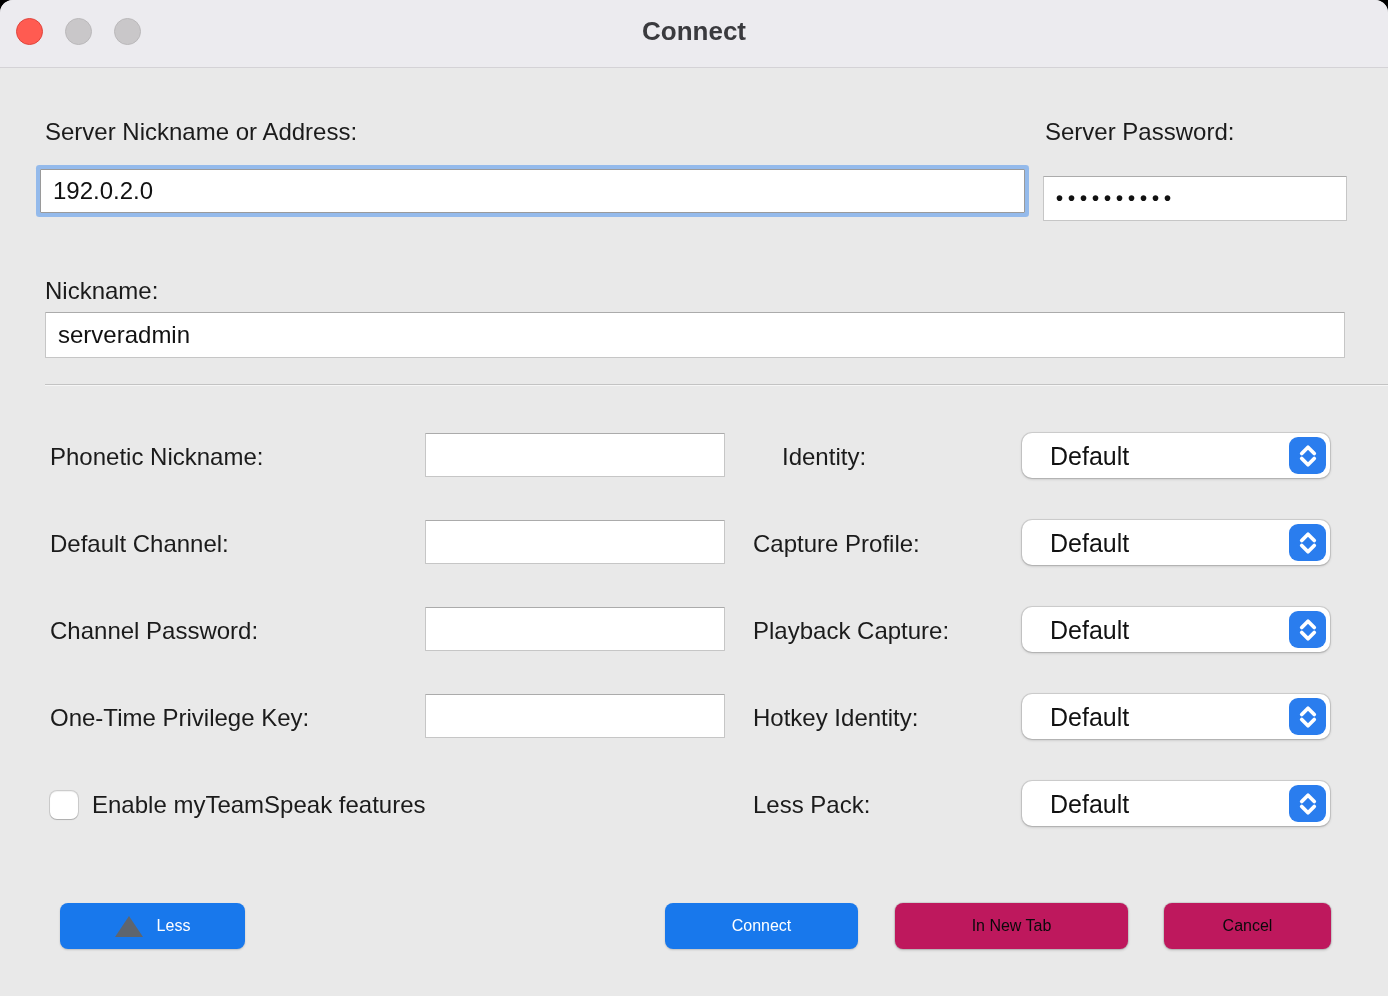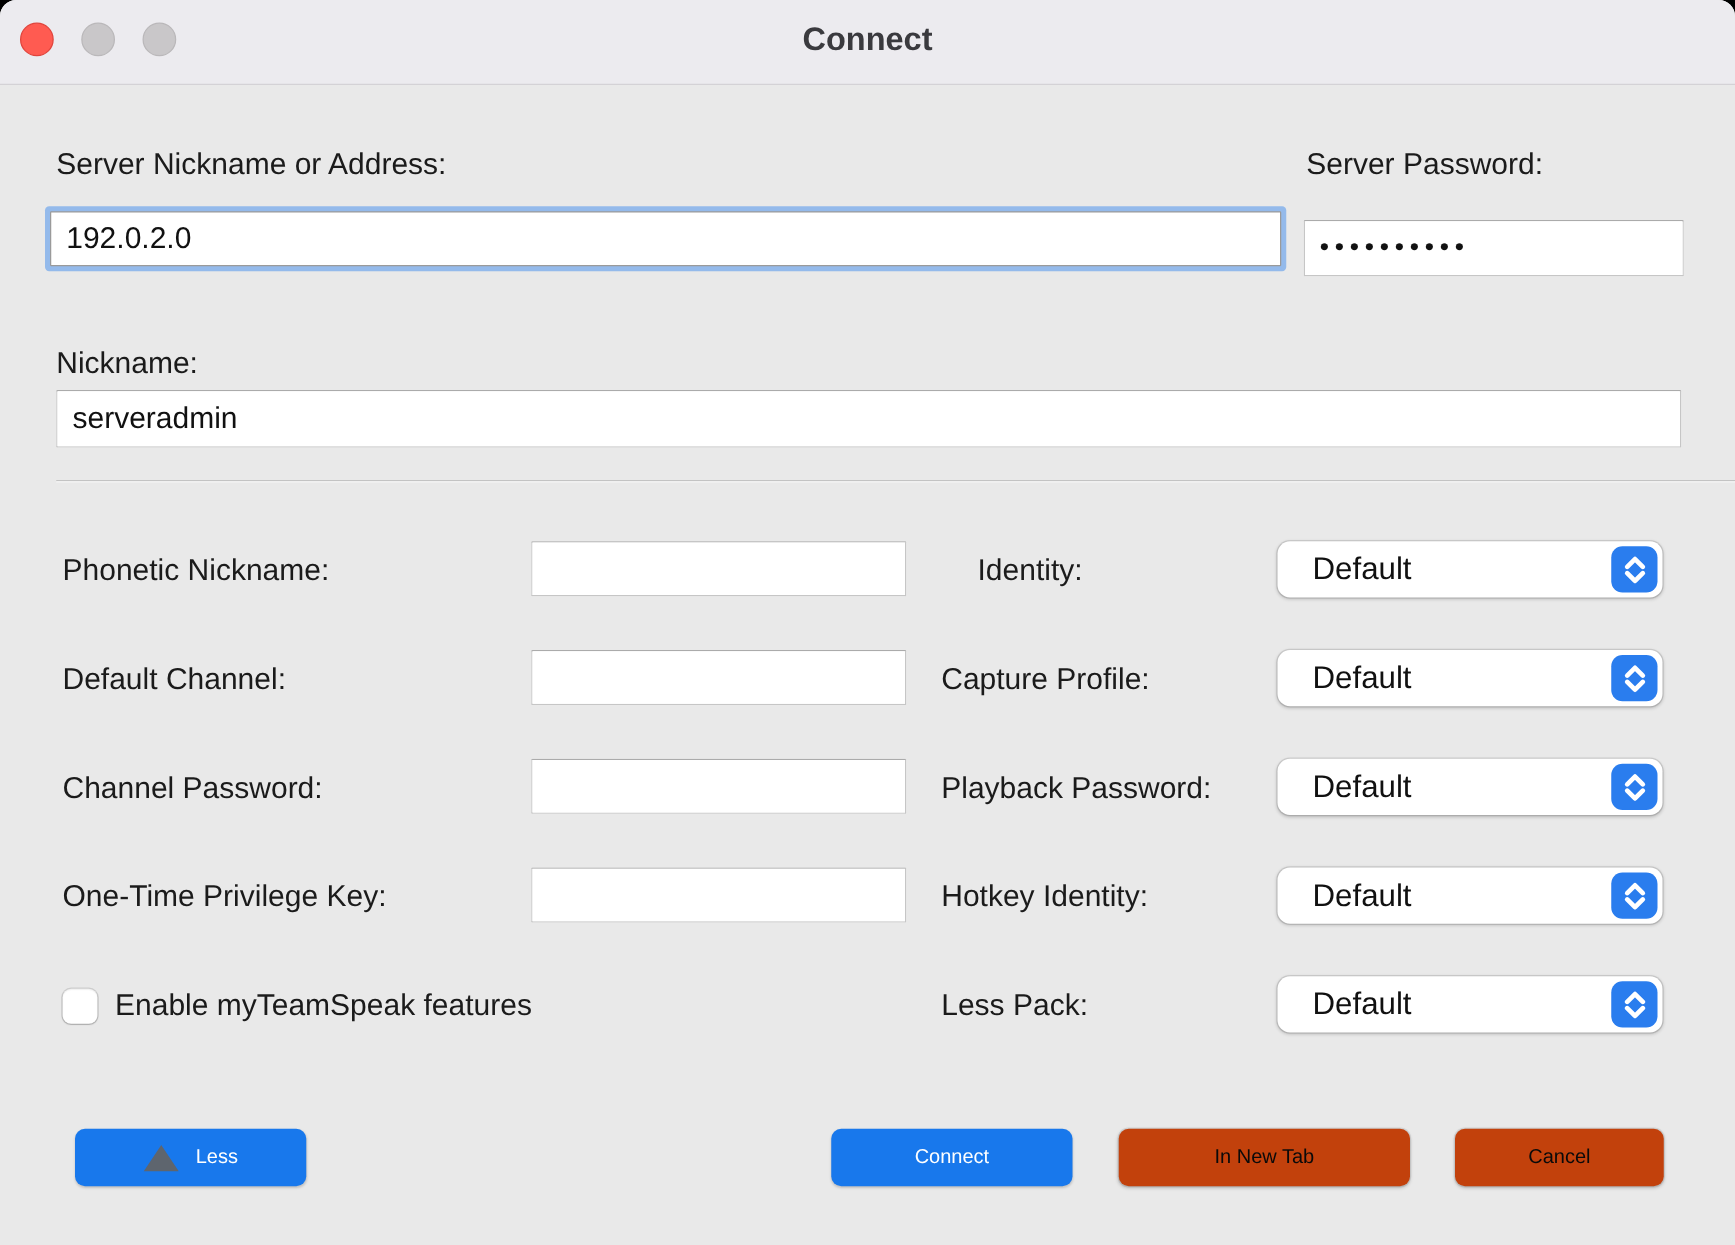--- a/index.html
+++ b/index.html
@@ -50,21 +50,21 @@
   
   .checkbox { position:absolute; width:28px; height:28px; background:#fff;
     border-radius:7px; box-shadow:0 0 0 1px rgba(0,0,0,0.12), inset 0 1px 1px rgba(0,0,0,0.06),
     0 1px 1px rgba(0,0,0,0.15); }
 
   
   .btn { position:absolute; height:46px; border:none; border-radius:8px;
     font-size:16px; font-family:"Liberation Sans", sans-serif; cursor:default;
     display:flex; align-items:center; justify-content:center; gap:14px; }
   .btn.blue { background:#1878EC; color:#fff; box-shadow:0 1px 2px rgba(0,0,0,0.18); }
-  .btn.white { background:#c2410c; color:#0A0A0A;
+  .btn.white { background:#be185d; color:#0A0A0A;
     box-shadow:0 0 0 1px rgba(0,0,0,0.08), 0 1px 3px rgba(0,0,0,0.22); }
   .tri-up { width:0; height:0; border-left:14px solid transparent;
     border-right:14px solid transparent; border-bottom:21px solid #5A6069;
     filter:brightness(1.05); }
 </style>
 </head>
 <body>
 
 <div class="window">
 
@@ -117,21 +117,21 @@
   <div class="lbl" style="left:753px; top:530px;">Capture Profile:</div>
   <div class="popup" style="left:1022px; top:520px;">
     <span class="ptext">Default</span>
     <span class="chev">
       <svg width="20" height="26" viewBox="0 0 16 20">
           <path d="M3 8 L8 3 L13 8 M3 12 L8 17 L13 12" stroke="#fff" stroke-width="3" fill="none" stroke-linecap="round" stroke-linejoin="round"></path>
         </svg>
     </span>
   </div>
 
-  <div class="lbl" style="left:753px; top:617px;">Playback Password:</div>
+  <div class="lbl" style="left:753px; top:617px;">Playback Capture:</div>
   <div class="popup" style="left:1022px; top:607px;">
     <span class="ptext">Default</span>
     <span class="chev">
       <svg width="20" height="26" viewBox="0 0 16 20">
           <path d="M3 8 L8 3 L13 8 M3 12 L8 17 L13 12" stroke="#fff" stroke-width="3" fill="none" stroke-linecap="round" stroke-linejoin="round"></path>
         </svg>
     </span>
   </div>
 
   <div class="lbl" style="left:753px; top:704px;">Hotkey Identity:</div>

